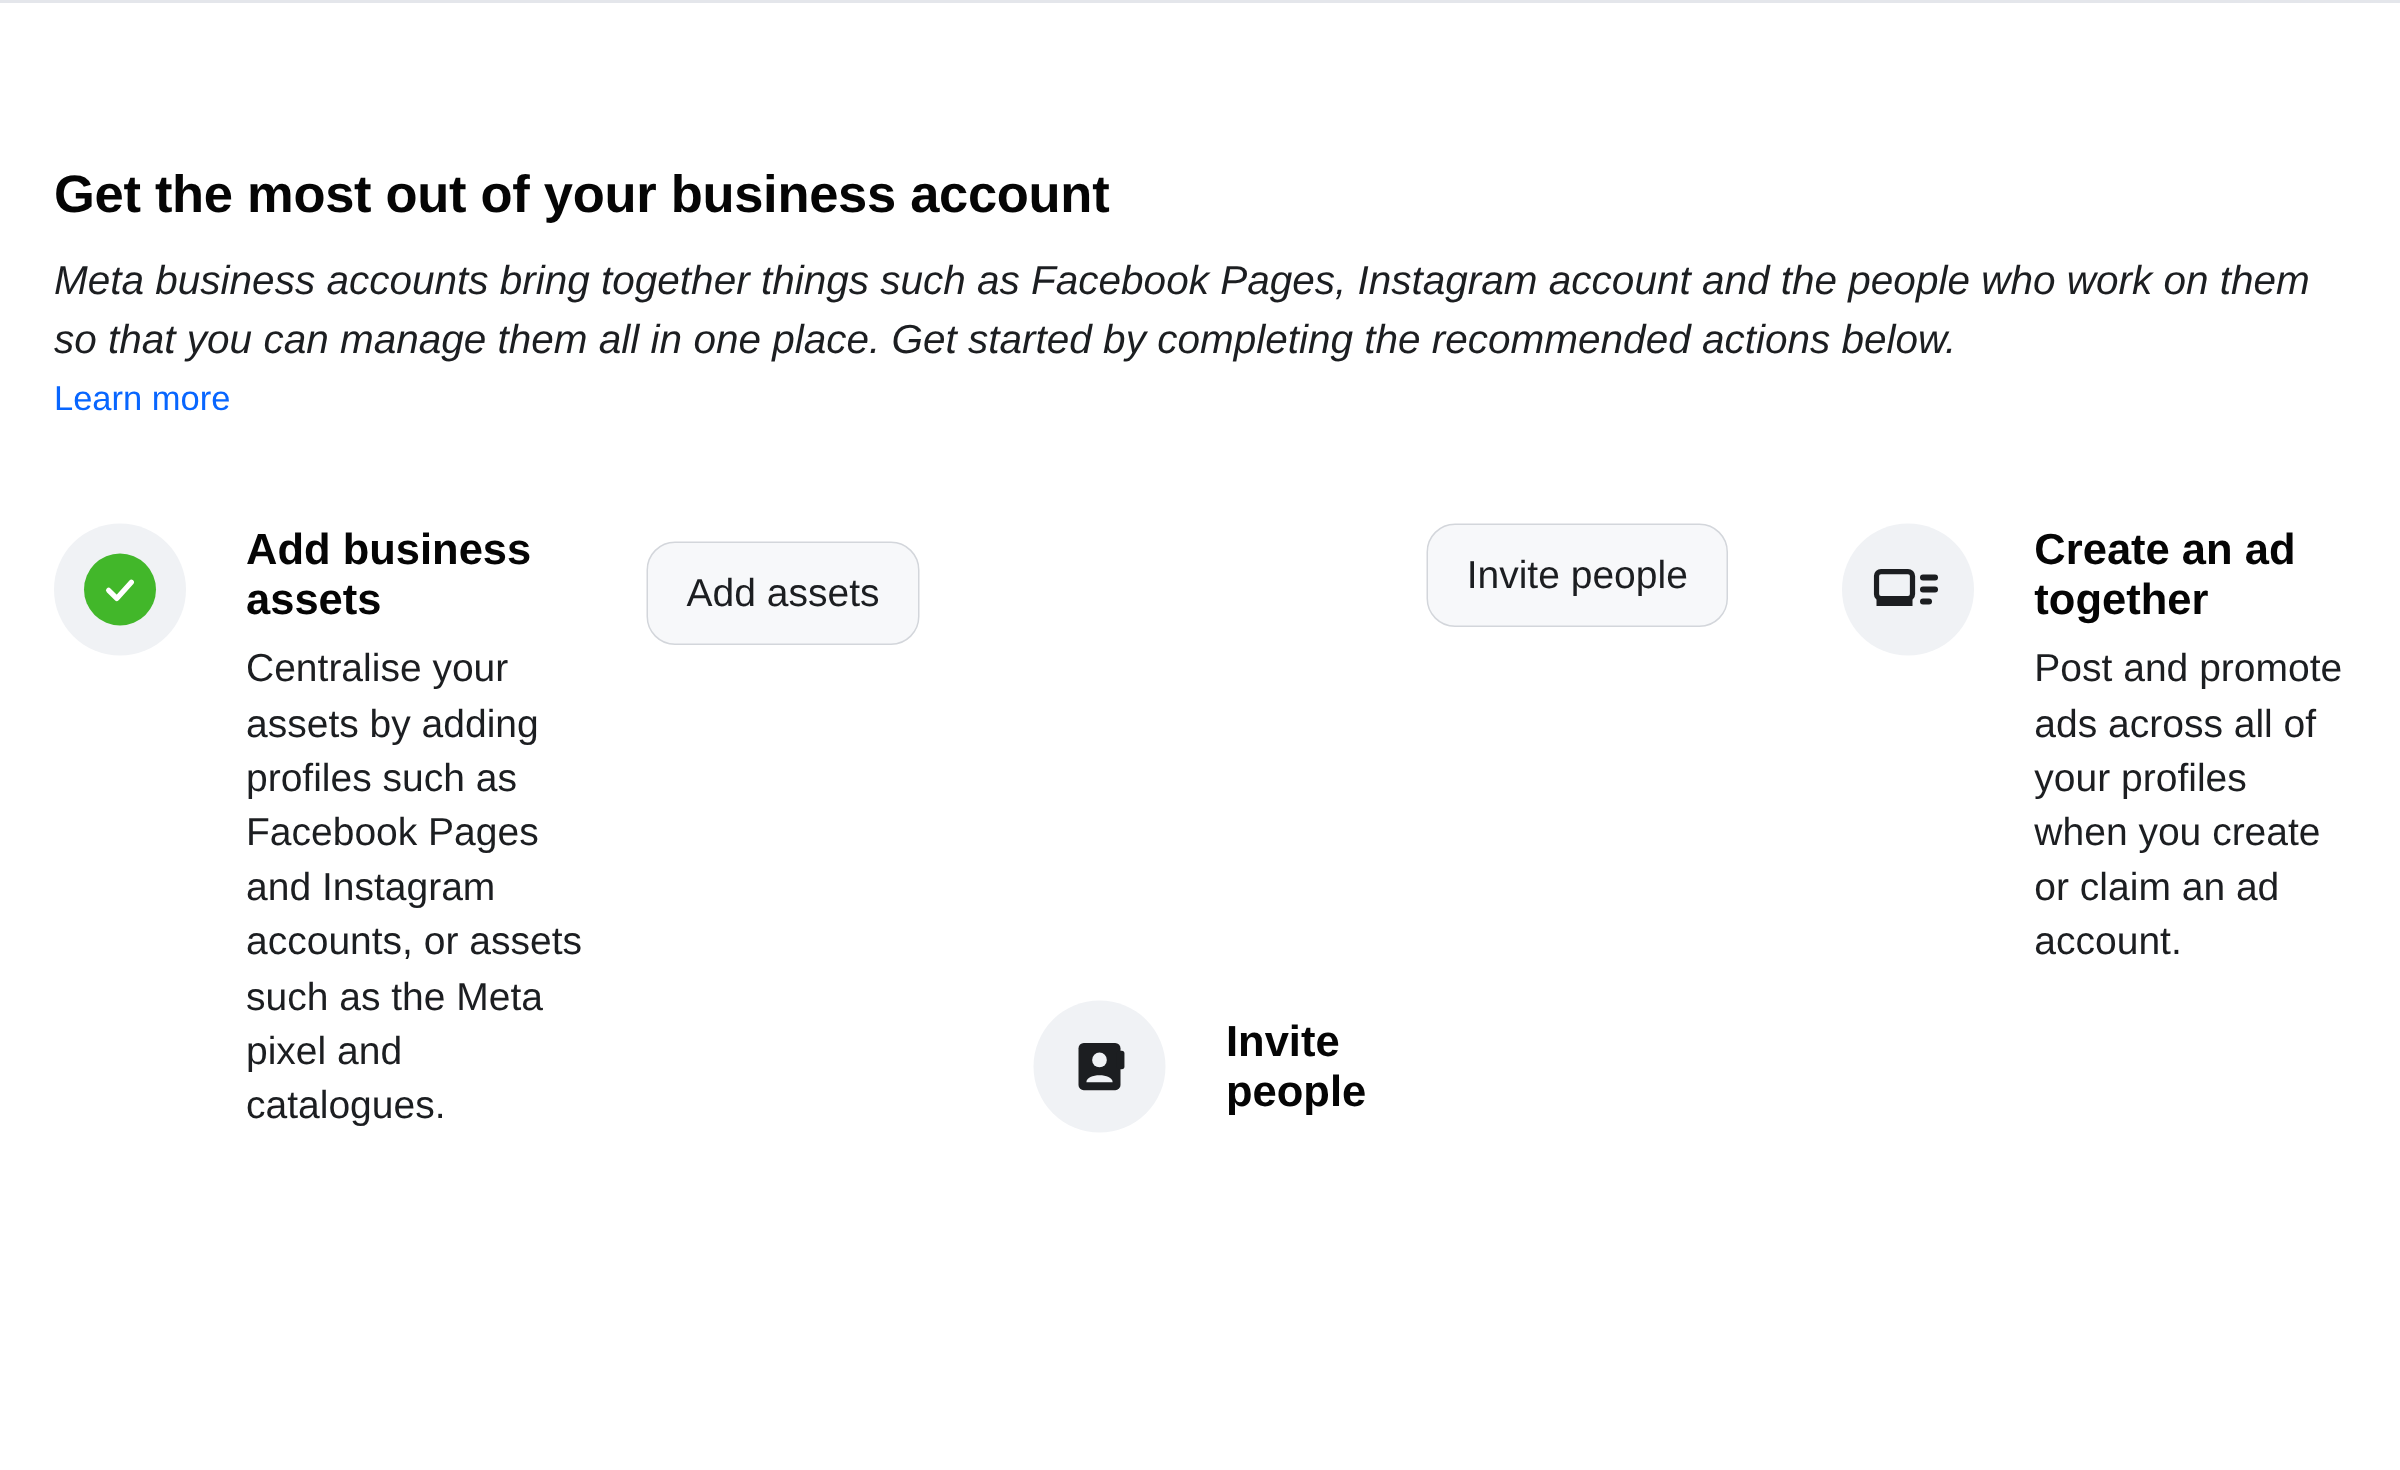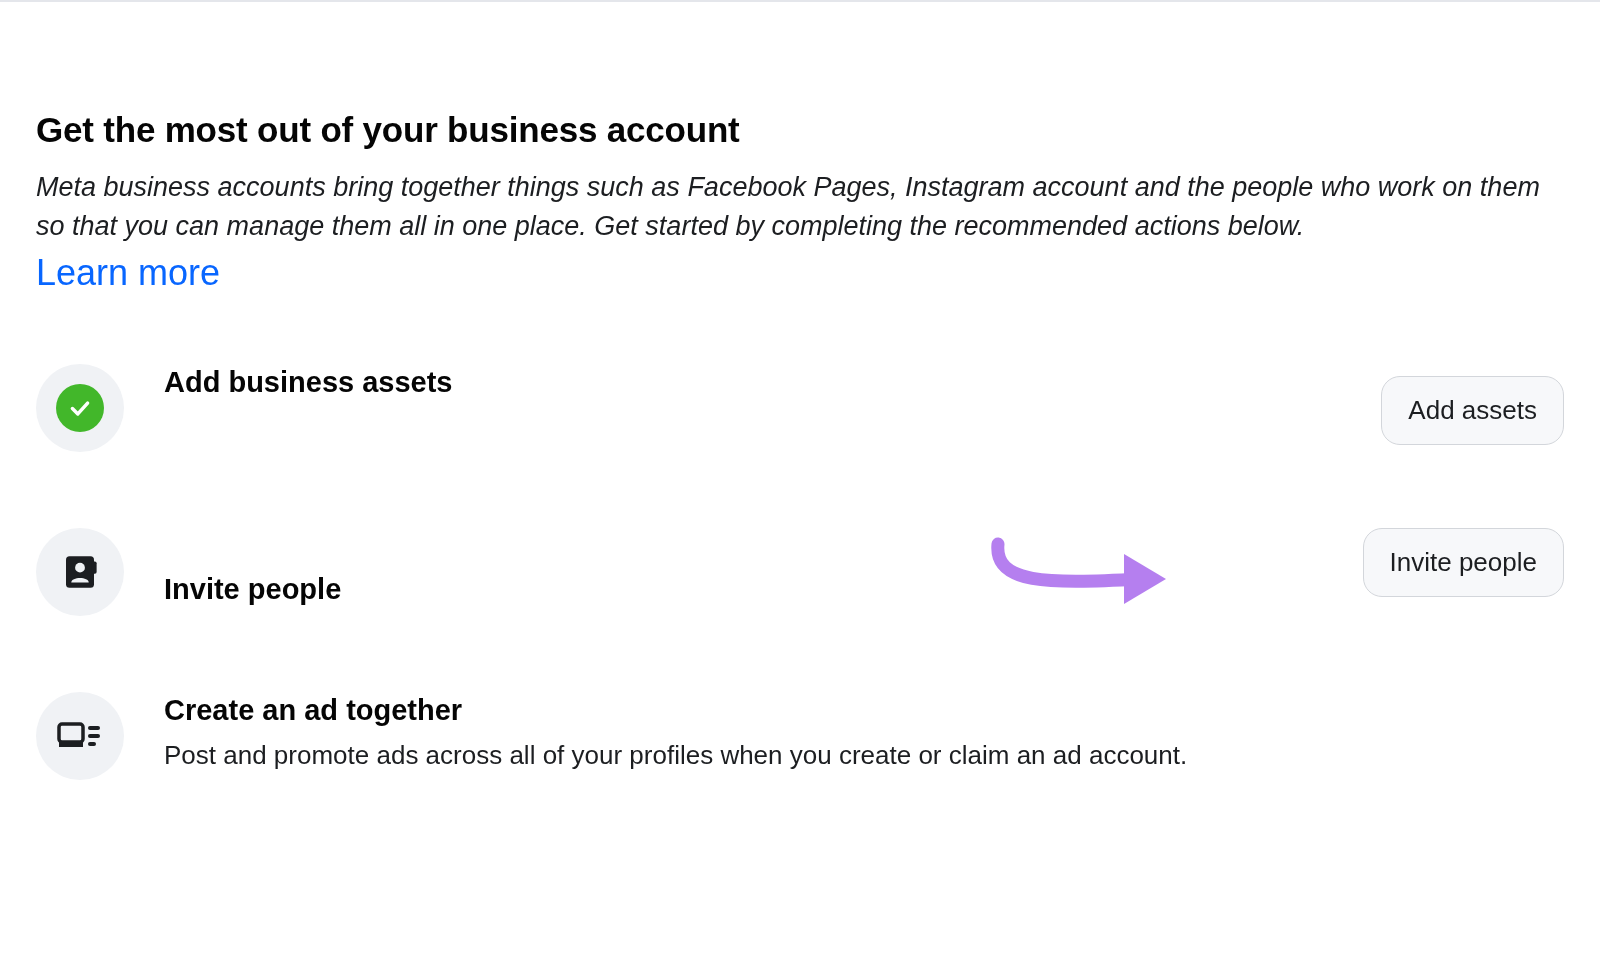--- a/index.html
+++ b/index.html
@@ -30,29 +30,29 @@
     }
     .page-description {
       font-size: 27px;
       line-height: 1.45;
       color: #1c1e21;
       font-weight: 400;
       font-style: italic;
     }
     .learn-more {
       display: inline-block;
-      font-size: 36px;
+      font-size: 23px;
       color: #0866ff;
       text-decoration: none;
       margin-top: 6px;
       cursor: pointer;
     }
     .action-list {
       display: flex;
-      flex-direction: column;
+      flex-direction: row;
       gap: 76px;
     }
     .action-row {
       display: flex;
       align-items: flex-start;
       gap: 40px;
       position: relative;
     }
     .action-row.centered {
       align-items: flex-end;
@@ -128,20 +128,21 @@
     <div class="action-row">
       <div class="icon-circle">
         <div class="check-badge">
           <svg width="26" height="26" viewBox="0 0 24 24" fill="none">
             <path d="M5 12.5L10 17.5L19 7.5" stroke="#ffffff" stroke-width="3.2" stroke-linecap="round" stroke-linejoin="round"></path>
           </svg>
         </div>
       </div>
       <div class="action-content">
         <div class="action-title">Add business assets</div>
+        <div class="action-desc">Centralise your assets by adding profiles such as Facebook Pages and Instagram accounts, or assets such as the Meta pixel and catalogues.</div>
       </div>
       <button class="action-button">Add assets</button>
     </div>
 
     <div class="action-row centered">
       <div class="icon-circle">
         <svg width="42" height="42" viewBox="0 0 24 24">
           <rect x="4" y="3" width="16" height="18" rx="2" fill="#1c1e21"></rect>
           <circle cx="12" cy="9.5" r="2.8" fill="#f0f2f5"></circle>
           <path d="M7 18 C7 14.5 17 14.5 17 18 Z" fill="#f0f2f5"></path>

